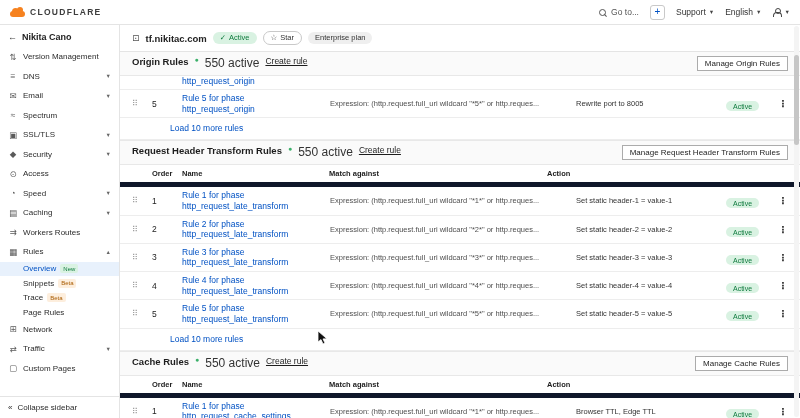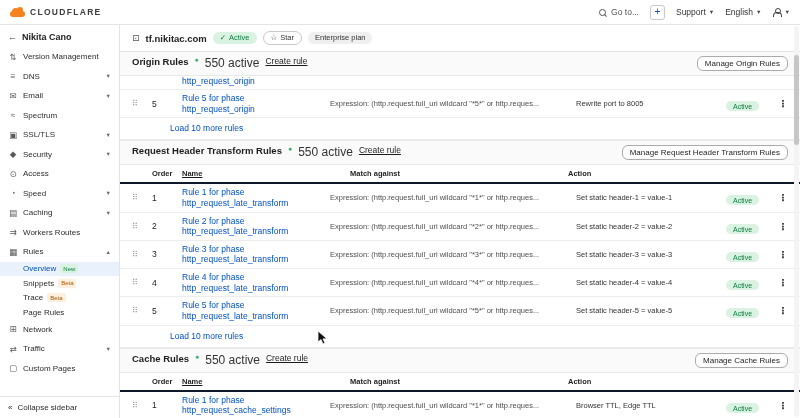--- a/index.html
+++ b/index.html
@@ -60,25 +60,25 @@
   .pill-plan { background:#efefef; color:#333; }
 
   .content { flex:1; overflow:hidden; }
   .section-bar { display:flex; gap:6px; padding:4px 12px; background:#fafafa;
     border-bottom:1px solid #e8e8e8; border-top:1px solid #e8e8e8; min-height:18px; }
   .content > .section-bar:first-child { border-top:none; }
   .section-title { font-weight:bold; font-size:9.5px; color:#1d1d1d; }
   .dot { color:#3cb06a; font-size:7px; }
   .active-count { font-size:12px; color:#333; }
   .create-link { font-size:8.5px; color:#1d1d1d; text-decoration:underline; }
-  .manage-btn { margin-left:auto; font-size:8px; color:#1d1d1d; border:1px solid #ababab; border-radius:6px;
+  .manage-btn { margin-left:auto; font-size:8px; color:#1d1d1d; border:1px solid #ababab; border-radius:0;
     padding:2px 7px; background:#fff; cursor:pointer; }
 
-  .thead { display:flex; padding:4px 12px; font-size:7.5px; font-weight:bold; border-bottom:2px solid #0f172a; color:#1d1d1d; background:#fff; }
-  .th-handle { width:20px; } .th-order { width:30px; } .th-name { width:168px;text-decoration:underline; } .th-match { width:218px; } .th-action { flex:1; }
+  .thead { display:flex; padding:4px 12px; font-size:7.5px; font-weight:bold; border-bottom:5px solid #0f172a; color:#1d1d1d; background:#fff; }
+  .th-handle { width:20px; } .th-order { width:30px; } .th-name { width:147px; } .th-match { width:218px; } .th-action { flex:1; }
 
   .row { display:flex; align-items:center; padding:3px 12px; border-bottom:1px solid #ededed; min-height:28px; background:#fff; }
   .col-handle { width:20px; color:#9a9a9a; font-size:8px; cursor:grab; }
   .col-order { width:30px; font-size:8.5px; color:#222; }
   .col-name { width:148px; font-size:8.5px; color:#0051c3; line-height:1.25; }
   .nm { display:block; }
   .col-match { width:246px; font-size:7.5px; color:#4f4f4f; white-space:nowrap; overflow:hidden; padding-right:6px; }
   .col-action { flex:1; font-size:7.5px; color:#333; white-space:nowrap; overflow:hidden; }
   .col-status { width:48px; }
   .pill-status { background:#d9f2e2; color:#0e7a3d; font-size:7px; padding:1.5px 7px; border-radius:8px; }

